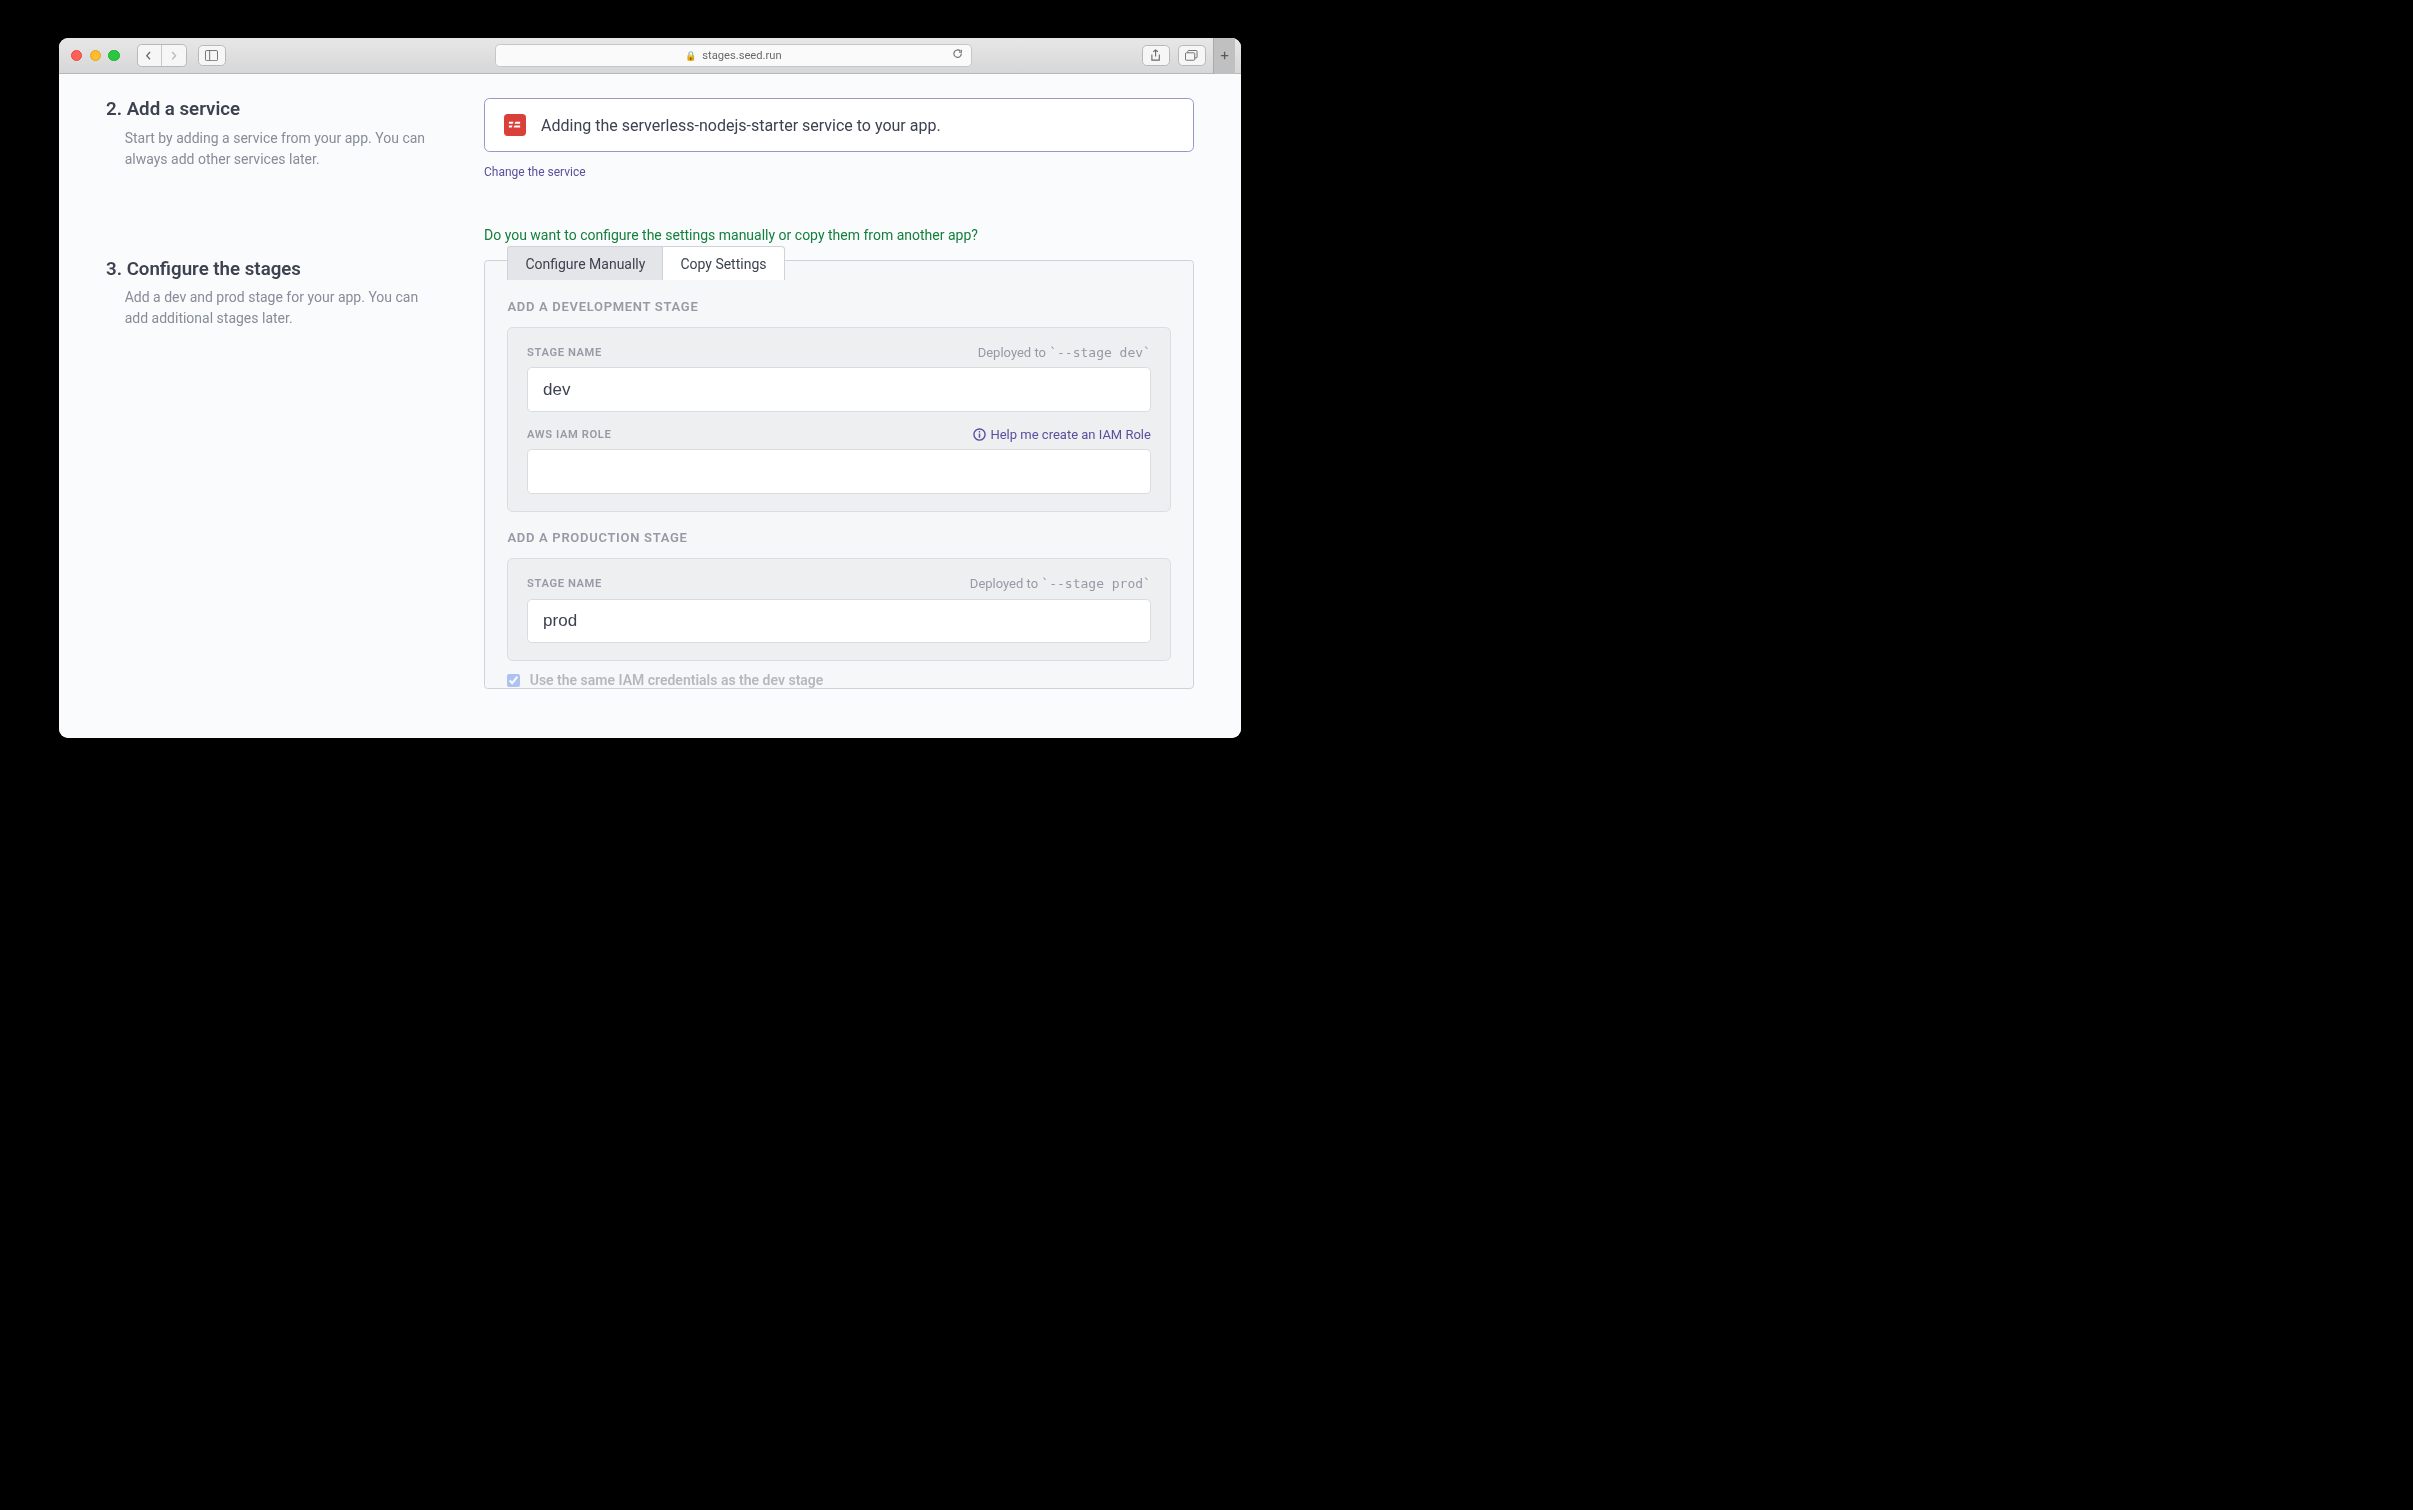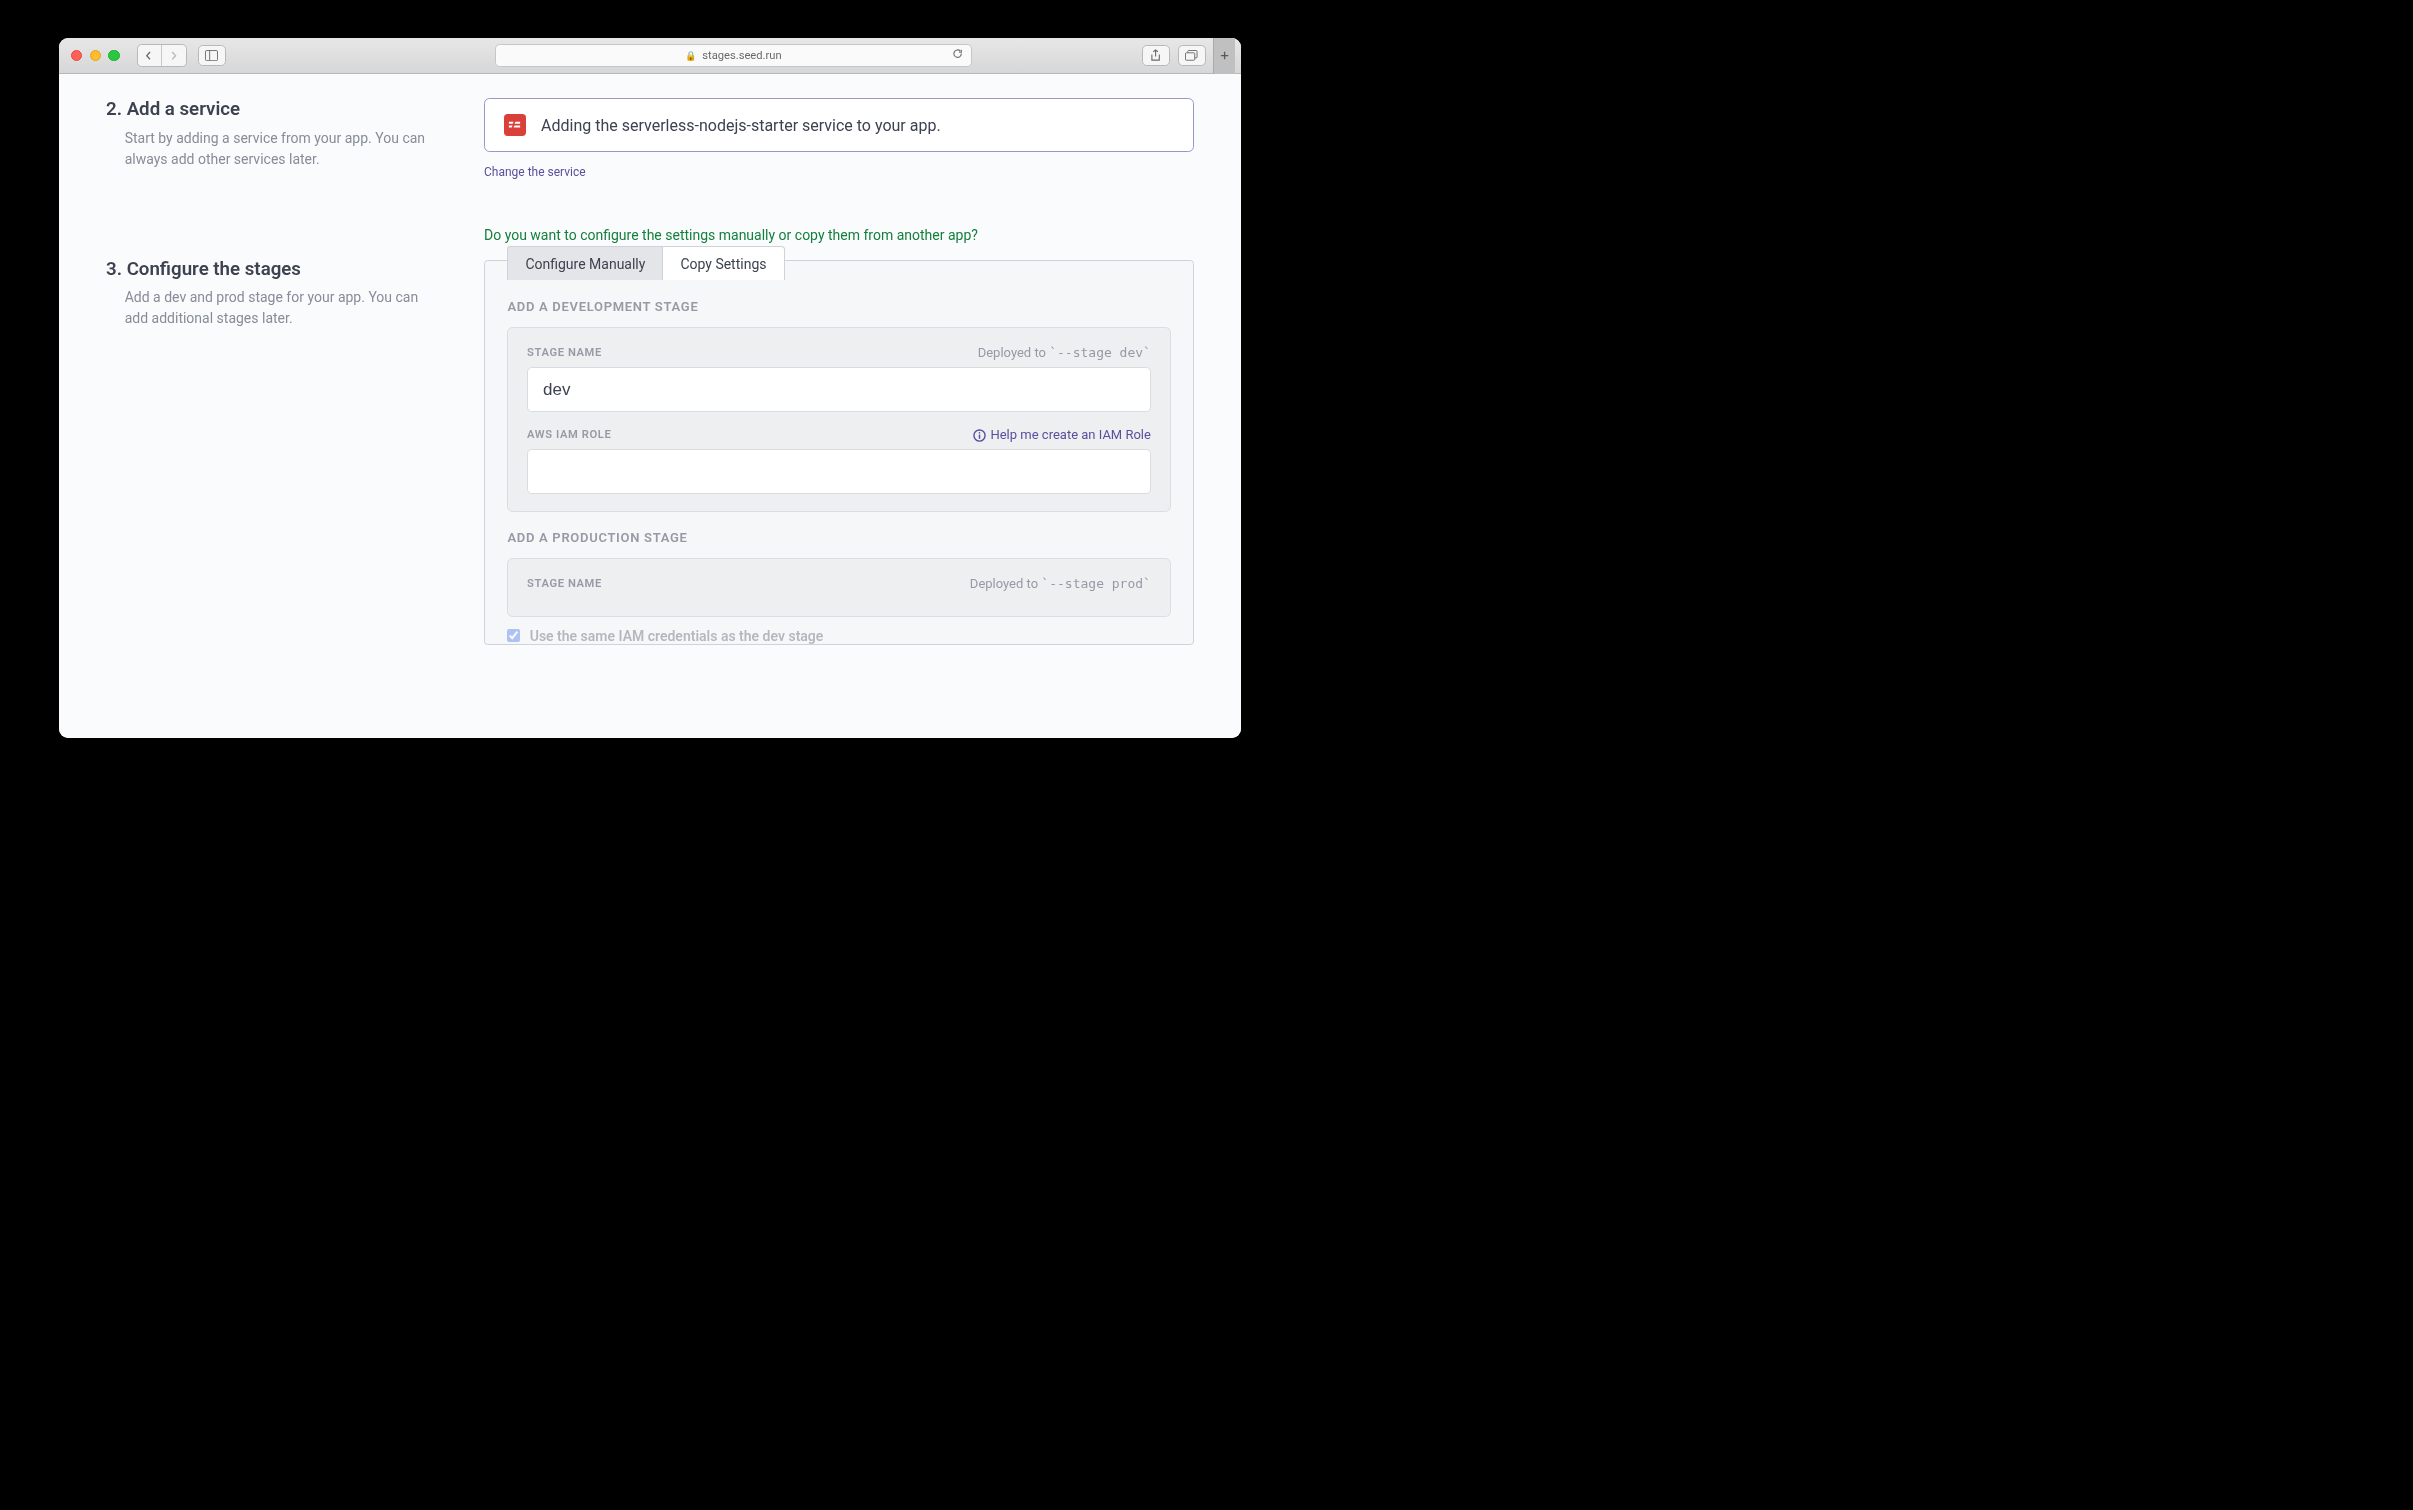--- a/index.html
+++ b/index.html
@@ -236,21 +236,21 @@
       color: #969aa5;
     }
     .field-hint code {
       font-family: "SFMono-Regular", Consolas, monospace;
       background: transparent;
     }
     .help-link {
       color: #56509e;
       font-size: 13px;
       display: flex;
-      align-items: flex-end;
+      align-items: center;
       gap: 4px;
       cursor: pointer;
     }
     input.text-field {
       width: 100%;
       padding: 11.2px 15px;
       font-size: 17px;
       border: 0.9px solid #d8dbe0;
       border-radius: 4.7px;
       background: #fff;
@@ -388,20 +388,21 @@
           </div>
 
           <div class="section-label">ADD A PRODUCTION STAGE</div>
           <div class="stage-box" style="margin-bottom:11.2px;">
             <div class="field-row">
               <span class="field-label">STAGE NAME</span>
               <span class="field-hint">
                 <span>Deployed to </span><code>`--stage prod`</code>
               </span>
             </div>
+            <input class="text-field" style="margin-bottom: 0px;" value="prod">
           </div>
 
           <div class="checkbox-row">
             <input type="checkbox" checked="" style="">
             <span>Use the same IAM credentials as the dev stage</span>
           </div>
         </div>
       </div>
     </div>
   </div>

